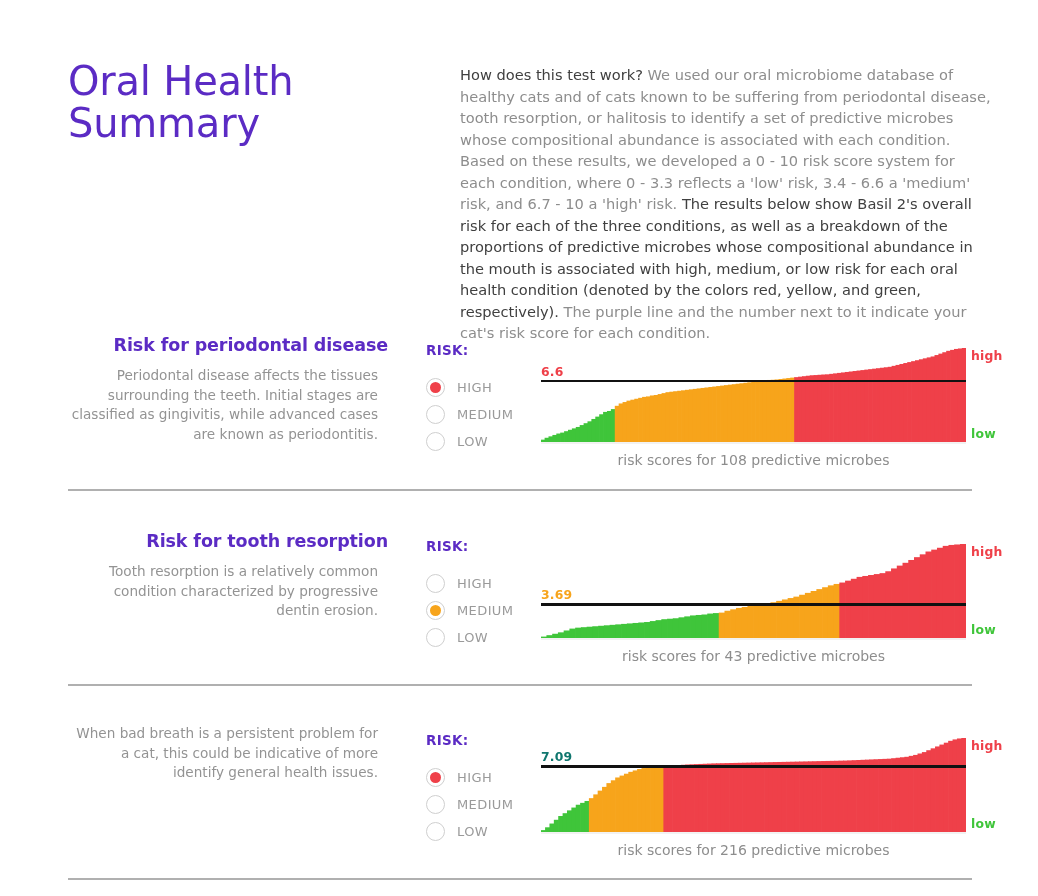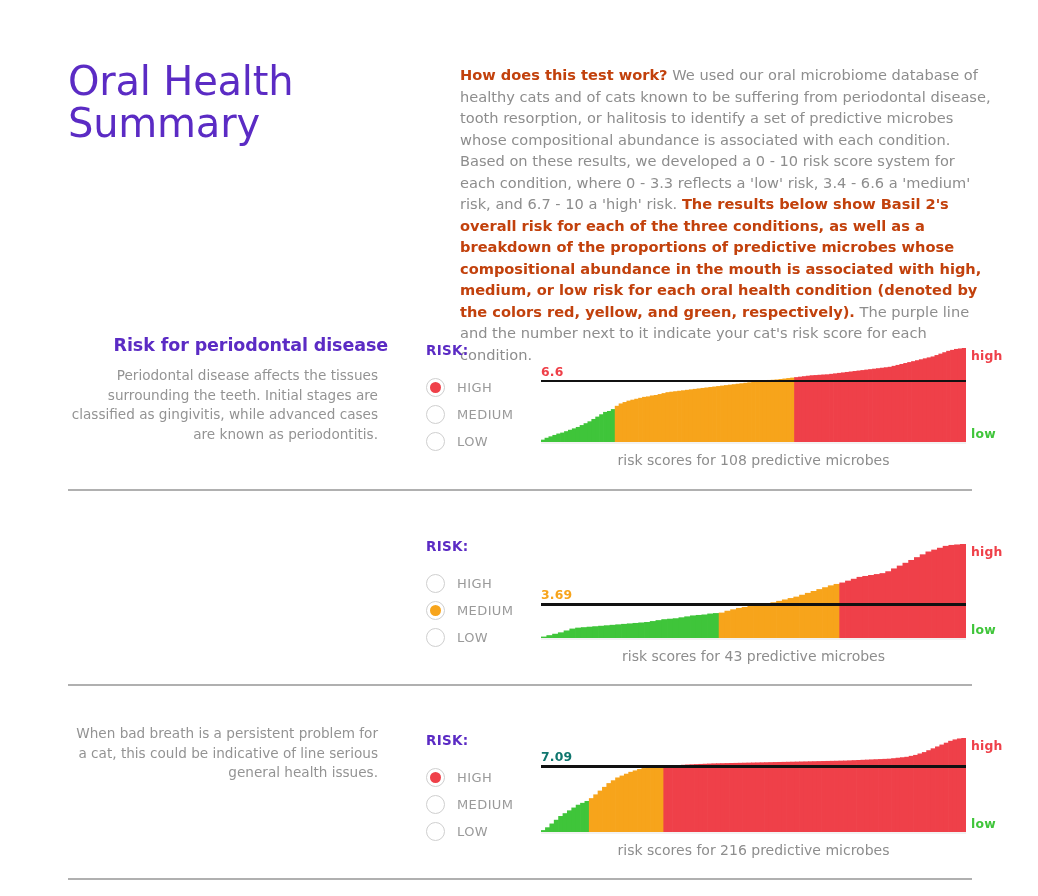--- a/index.html
+++ b/index.html
@@ -36,22 +36,22 @@
   .intro {
     position: absolute;
     left: 460px;
     top: 64px;
     width: 532px;
     font-size: 14.6px;
     line-height: 21.5px;
     color: #8d8d8d;
   }
   .intro b {
-    color: #c2410c;
-    font-weight: bold;
+    color: #404040;
+    font-weight: normal;
   }
 
   
   .section {
     position: absolute;
     left: 0;
     width: 1038px;
     height: 195px;
   }
   .sec-left {
@@ -347,20 +347,24 @@
           <div class="axis-base"></div>
           <div class="score-line" style="top:40.0px"></div>
           <div class="score-text" style="top:24.0px;color:#ef4049">6.6</div>
           <div class="edge-label edge-high" style="top:8px">high</div>
           <div class="edge-label edge-low" style="top:86px">low</div>
           <div class="chart-caption">risk scores for 108 predictive microbes</div>
         </div>
       </div>
       <div class="divider" style="top:489px"></div>
       <div class="section" style="top:530px">
+        <div class="sec-left">
+          <div class="sec-title">Risk for tooth resorption</div>
+          <div class="sec-desc">Tooth resorption is a relatively common condition characterized by progressive dentin erosion.</div>
+        </div>
         <div class="risk-block">
           <div class="risk-label">RISK:</div>
           <div class="radio-row">
             <span class="radio ">
               <span class="dot"></span>
             </span>
             <span class="radio-text">HIGH</span>
           </div>
           <div class="radio-row">
             <span class="radio on-med">
@@ -458,21 +462,21 @@
           <div class="score-line" style="top:67.3px"></div>
           <div class="score-text" style="top:51.3px;color:#f7a41b">3.69</div>
           <div class="edge-label edge-high" style="top:8px">high</div>
           <div class="edge-label edge-low" style="top:86px">low</div>
           <div class="chart-caption">risk scores for 43 predictive microbes</div>
         </div>
       </div>
       <div class="divider" style="top:684px"></div>
       <div class="section" style="top:724px">
         <div class="sec-left">
-          <div class="sec-desc">When bad breath is a persistent problem for a cat, this could be indicative of line serious general health issues.</div>
+          <div class="sec-desc">When bad breath is a persistent problem for a cat, this could be indicative of more identify general health issues.</div>
         </div>
         <div class="risk-block">
           <div class="risk-label">RISK:</div>
           <div class="radio-row">
             <span class="radio on-high">
               <span class="dot"></span>
             </span>
             <span class="radio-text">HIGH</span>
           </div>
           <div class="radio-row">

